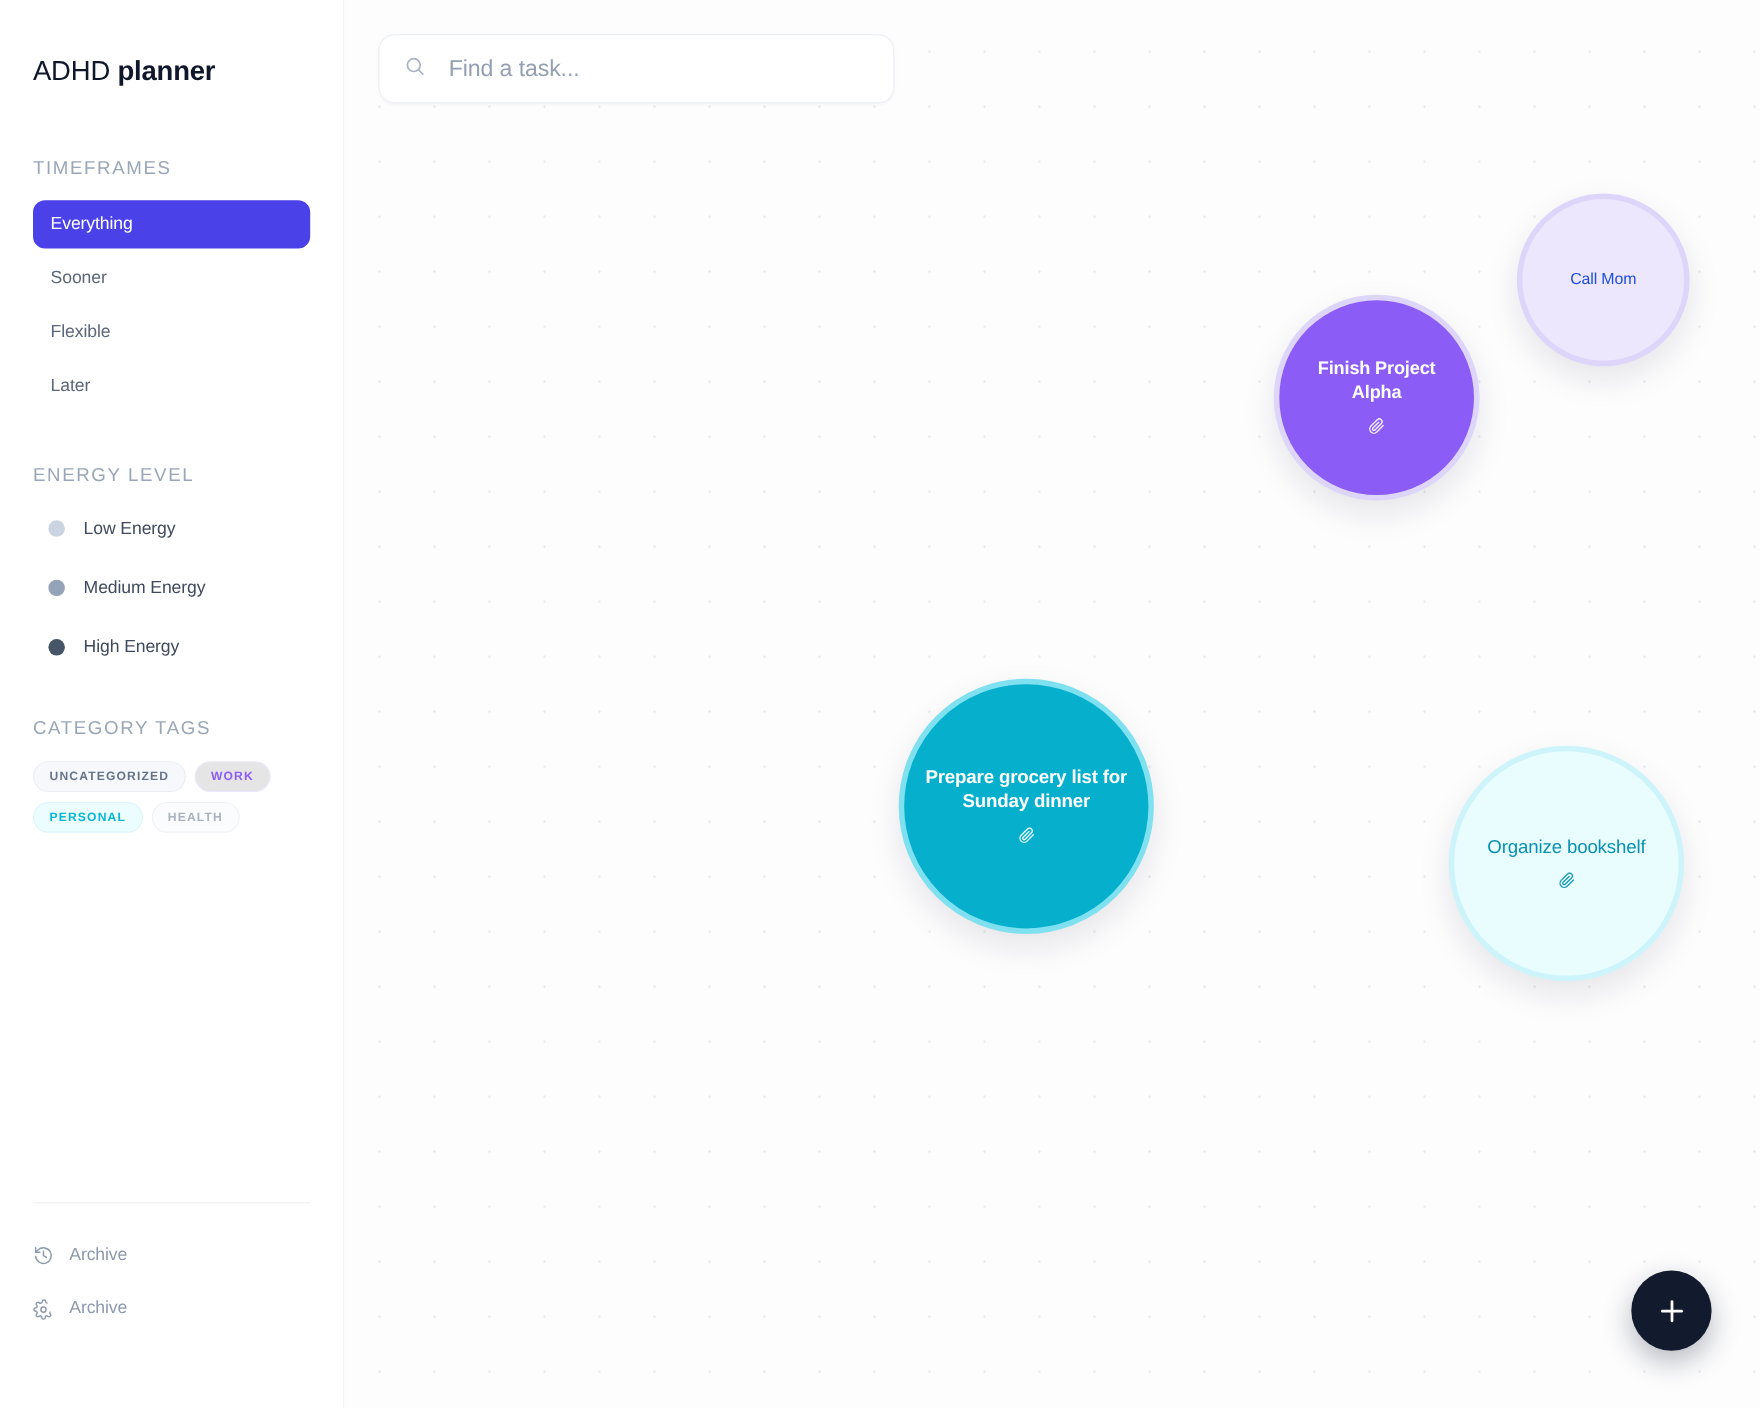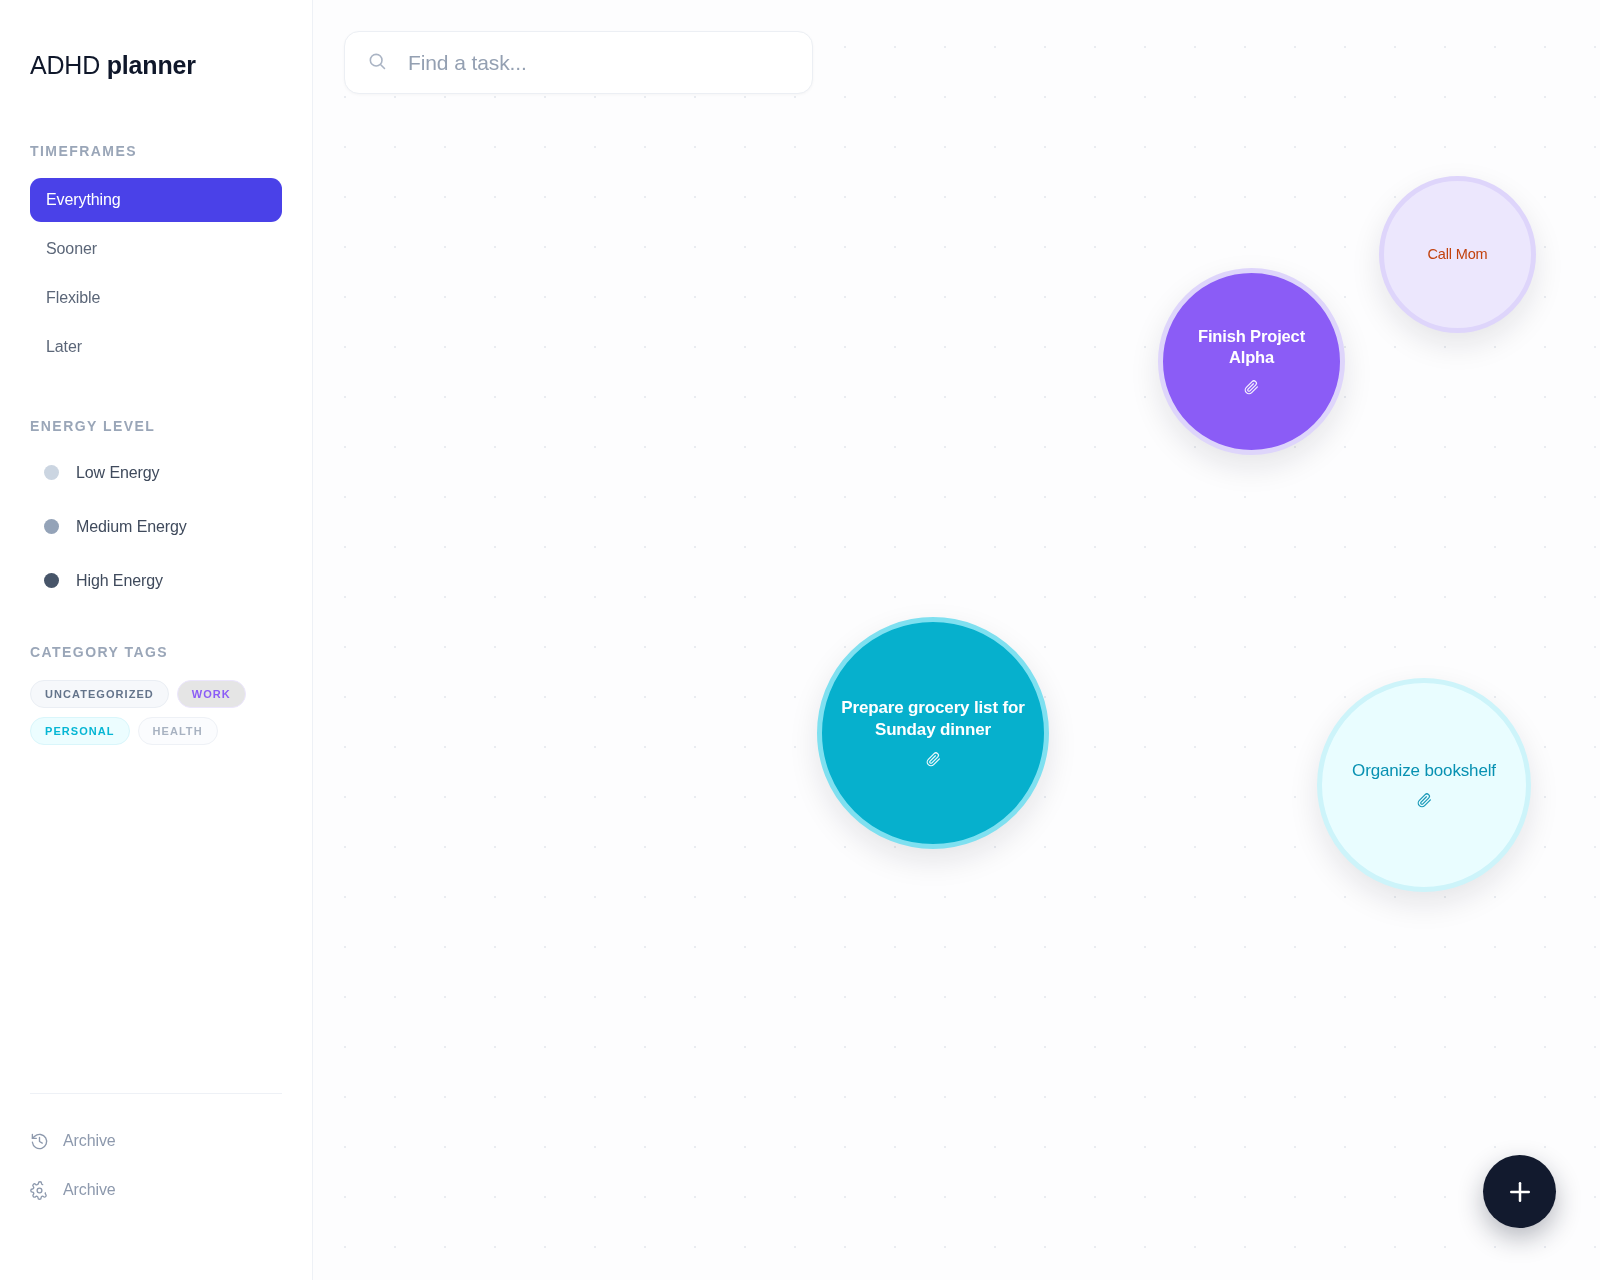--- a/index.html
+++ b/index.html
@@ -37,23 +37,23 @@
     letter-spacing: -0.2px;
     color: #0f172a;
     font-weight: 400;
     margin-top: 33px;
     margin-bottom: 0;
     white-space: nowrap;
   }
   .brand b { font-weight: 700; }
 
   .section-label {
-    font-size: 14px;
+    font-size: 17px;
     letter-spacing: 1.45px;
-    font-weight: 700;
+    font-weight: 400;
     color: #9aa6b8;
     text-transform: uppercase;
   }
 
   .tf-label { margin-top: 63px; }
 
   .tf-list { margin-top: 19px; }
 
   .tf-item {
     height: 44px;
@@ -313,21 +313,21 @@
       <input class="search-input" type="text" placeholder="Find a task..." style="">
     </div>
 
     <div id="bubble-layer">
         <div class="bubble" style="left: 845px; top: 268px; width: 187px; height: 187px; background: rgb(139, 92, 246); color: rgb(255, 255, 255); border: 5px solid rgb(222, 213, 251); box-shadow: rgba(15, 23, 42, 0.1) 0px 12px 30px;">
           <div class="bubble-title" style="font-size: 16.5px; font-weight: 700;">Finish Project Alpha</div>
           <div class="clip"><svg width="15" height="15" viewBox="0 0 24 24" fill="none" stroke="currentColor" stroke-width="2" stroke-linecap="round" stroke-linejoin="round">
               <path d="M21.44 11.05l-9.19 9.19a6 6 0 0 1-8.49-8.49l9.19-9.19a4 4 0 0 1 5.66 5.66l-9.2 9.19a2 2 0 0 1-2.83-2.83l8.49-8.48"></path>
             </svg></div>
         </div>
-        <div class="bubble" style="left: 1066px; top: 176px; width: 157px; height: 157px; background: rgb(236, 231, 253); color: #c2410c; border: 5px solid rgb(222, 213, 251); box-shadow: rgba(15, 23, 42, 0.1) 0px 12px 30px;">
+        <div class="bubble" style="left: 1066px; top: 176px; width: 157px; height: 157px; background: rgb(236, 231, 253); color: #1d4ed8; border: 5px solid rgb(222, 213, 251); box-shadow: rgba(15, 23, 42, 0.1) 0px 12px 30px;">
           <div class="bubble-title" style="font-size: 14.5px; font-weight: 400;">Call Mom</div>
         </div>
         <div class="bubble" style="left: 504px; top: 617px; width: 232px; height: 232px; background: rgb(6, 176, 205); color: rgb(255, 255, 255); border: 5px solid rgb(127, 224, 240); box-shadow: rgba(15, 23, 42, 0.1) 0px 12px 30px;">
           <div class="bubble-title" style="font-size: 17px; font-weight: 700;">Prepare grocery list for Sunday dinner</div>
           <div class="clip"><svg width="15" height="15" viewBox="0 0 24 24" fill="none" stroke="currentColor" stroke-width="2" stroke-linecap="round" stroke-linejoin="round">
               <path d="M21.44 11.05l-9.19 9.19a6 6 0 0 1-8.49-8.49l9.19-9.19a4 4 0 0 1 5.66 5.66l-9.2 9.19a2 2 0 0 1-2.83-2.83l8.49-8.48"></path>
             </svg></div>
         </div>
         <div class="bubble" style="left: 1004px; top: 678px; width: 214px; height: 214px; background: rgb(233, 253, 255); color: rgb(8, 145, 178); border: 5px solid rgb(205, 244, 250); box-shadow: rgba(15, 23, 42, 0.1) 0px 12px 30px;">
           <div class="bubble-title" style="font-size: 17px; font-weight: 400;">Organize bookshelf</div>

